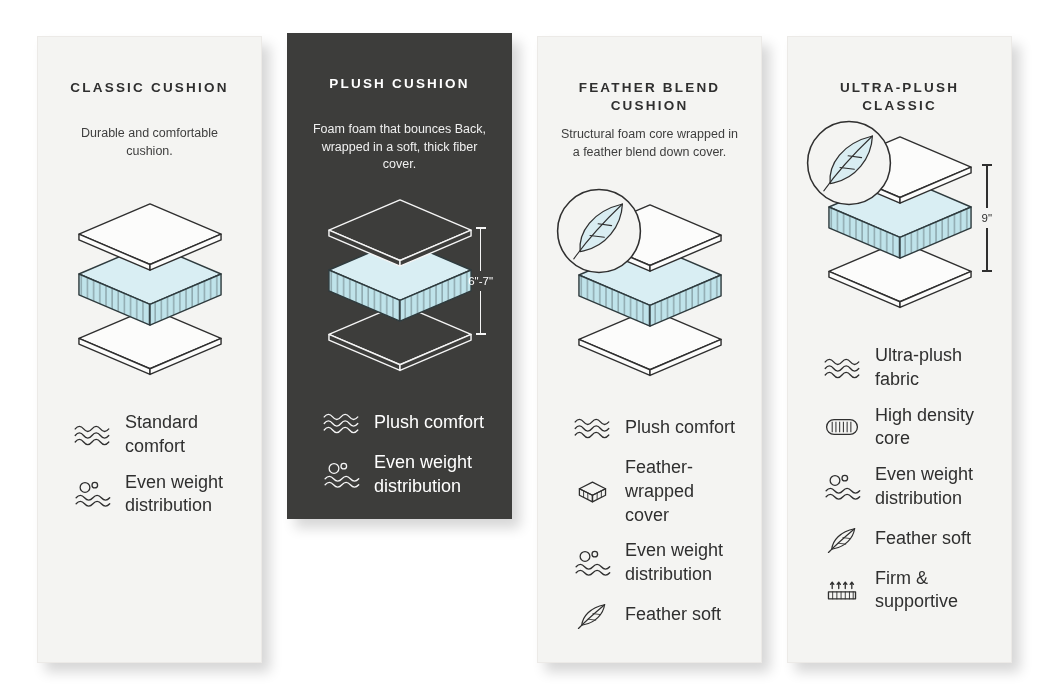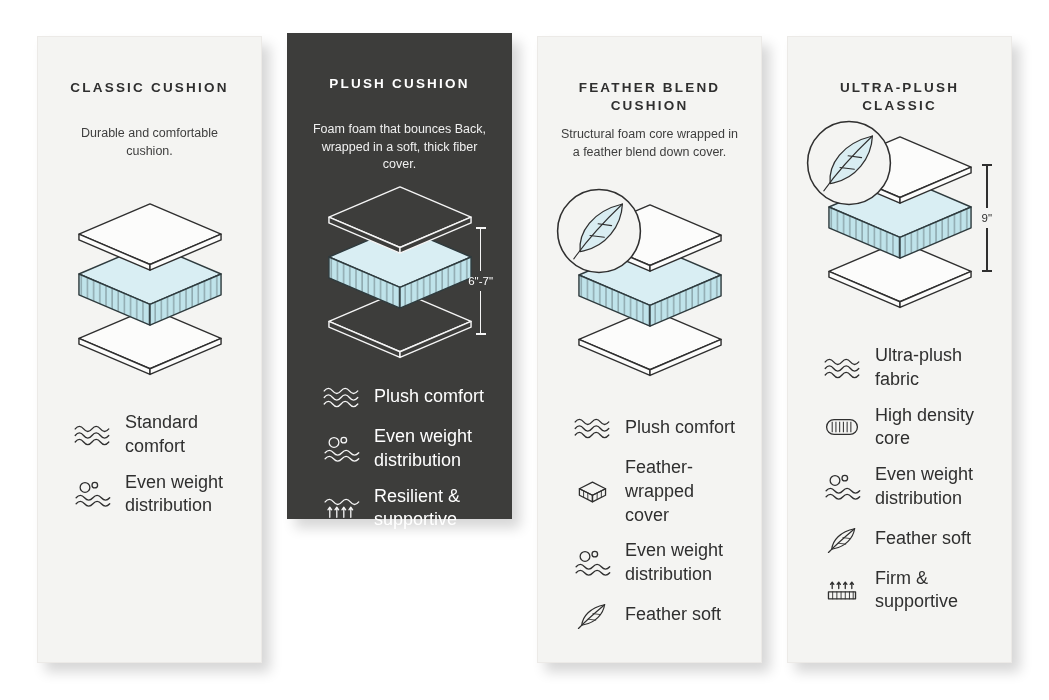--- a/index.html
+++ b/index.html
@@ -228,28 +228,20 @@
         <span class="flabel">Plush comfort</span>
       </div>
       <div class="feature">
         <span class="ficon">
             <svg class="fi">
               <use href="#icon-weight"></use>
             </svg>
           </span>
         <span class="flabel">Even weight distribution</span>
       </div>
-      <div class="feature">
-        <span class="ficon">
-            <svg class="fi">
-              <use href="#icon-resilient"></use>
-            </svg>
-          </span>
-        <span class="flabel">Resilient &amp; supportive</span>
-      </div>
     </div>
   </section>
 
   <section class="card light">
     <h2 class="card-title">FEATHER BLEND CUSHION</h2>
     <p class="card-desc">Structural foam core wrapped in a feather blend down cover.</p>
     <div class="illustration">
       <svg class="cushion" width="152" height="180" viewBox="0 0 160 190">
         <defs>
           <pattern id="h2" width="6.5" height="12" patternUnits="userSpaceOnUse">

